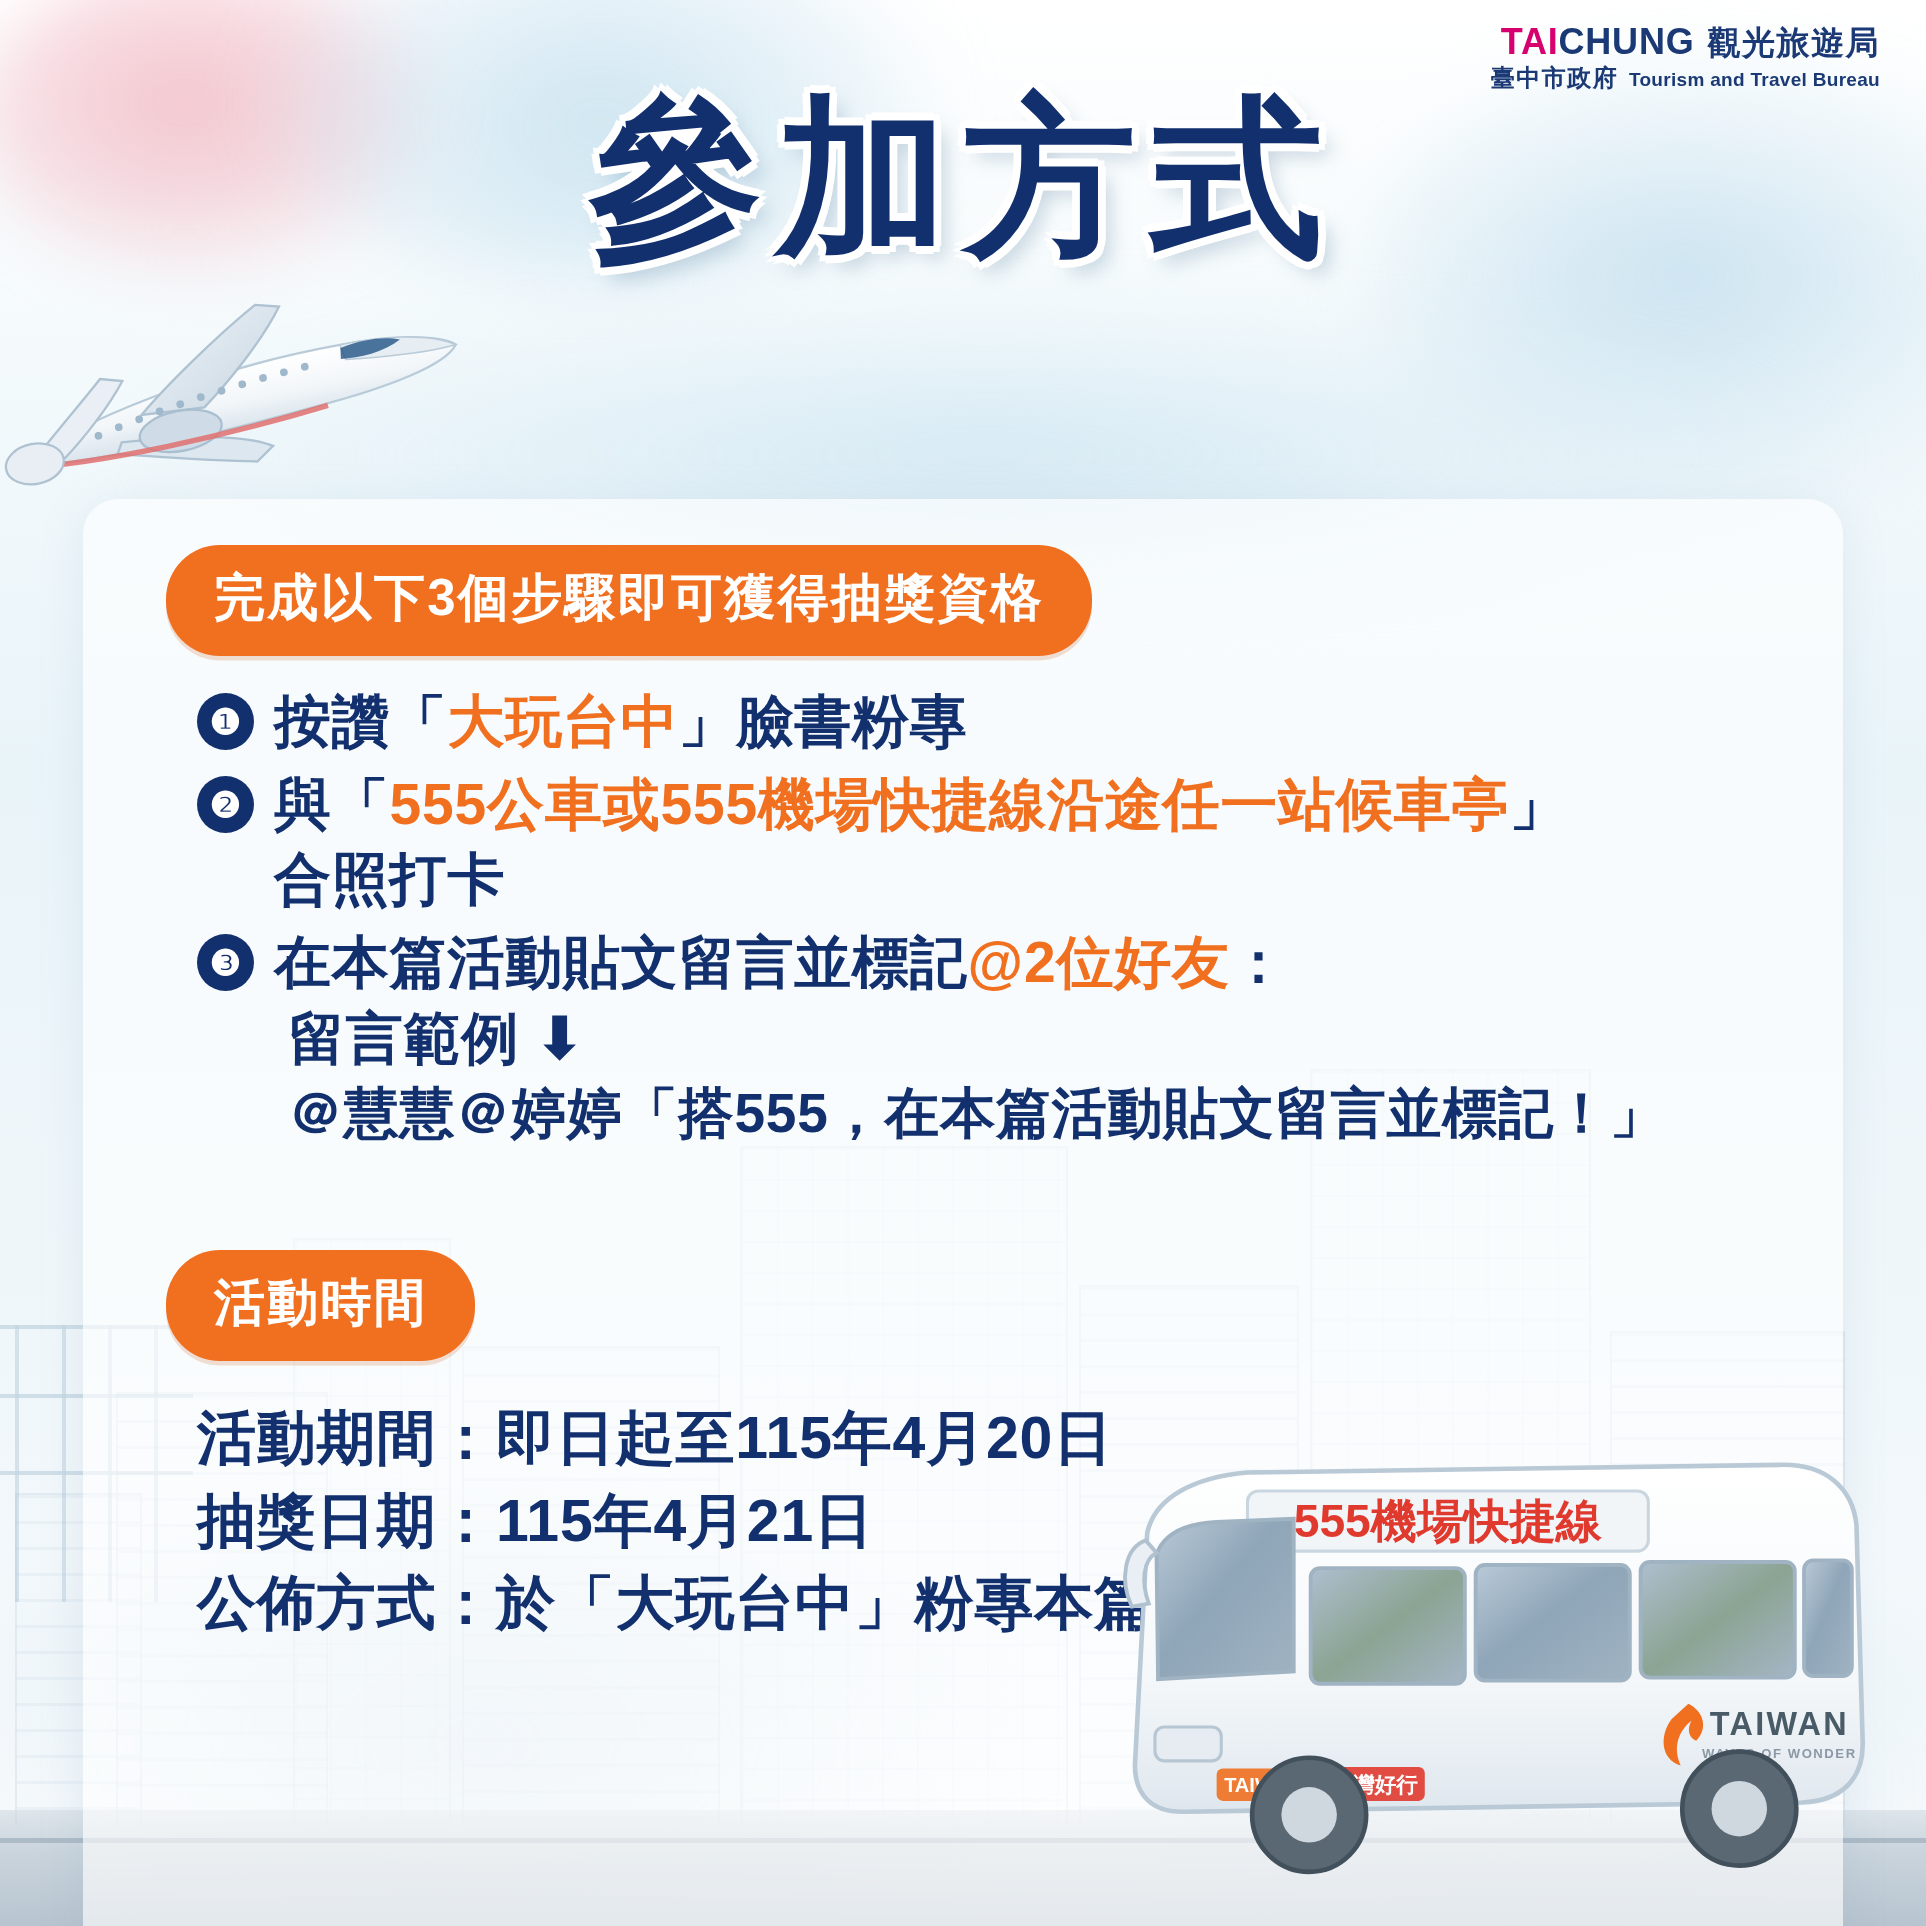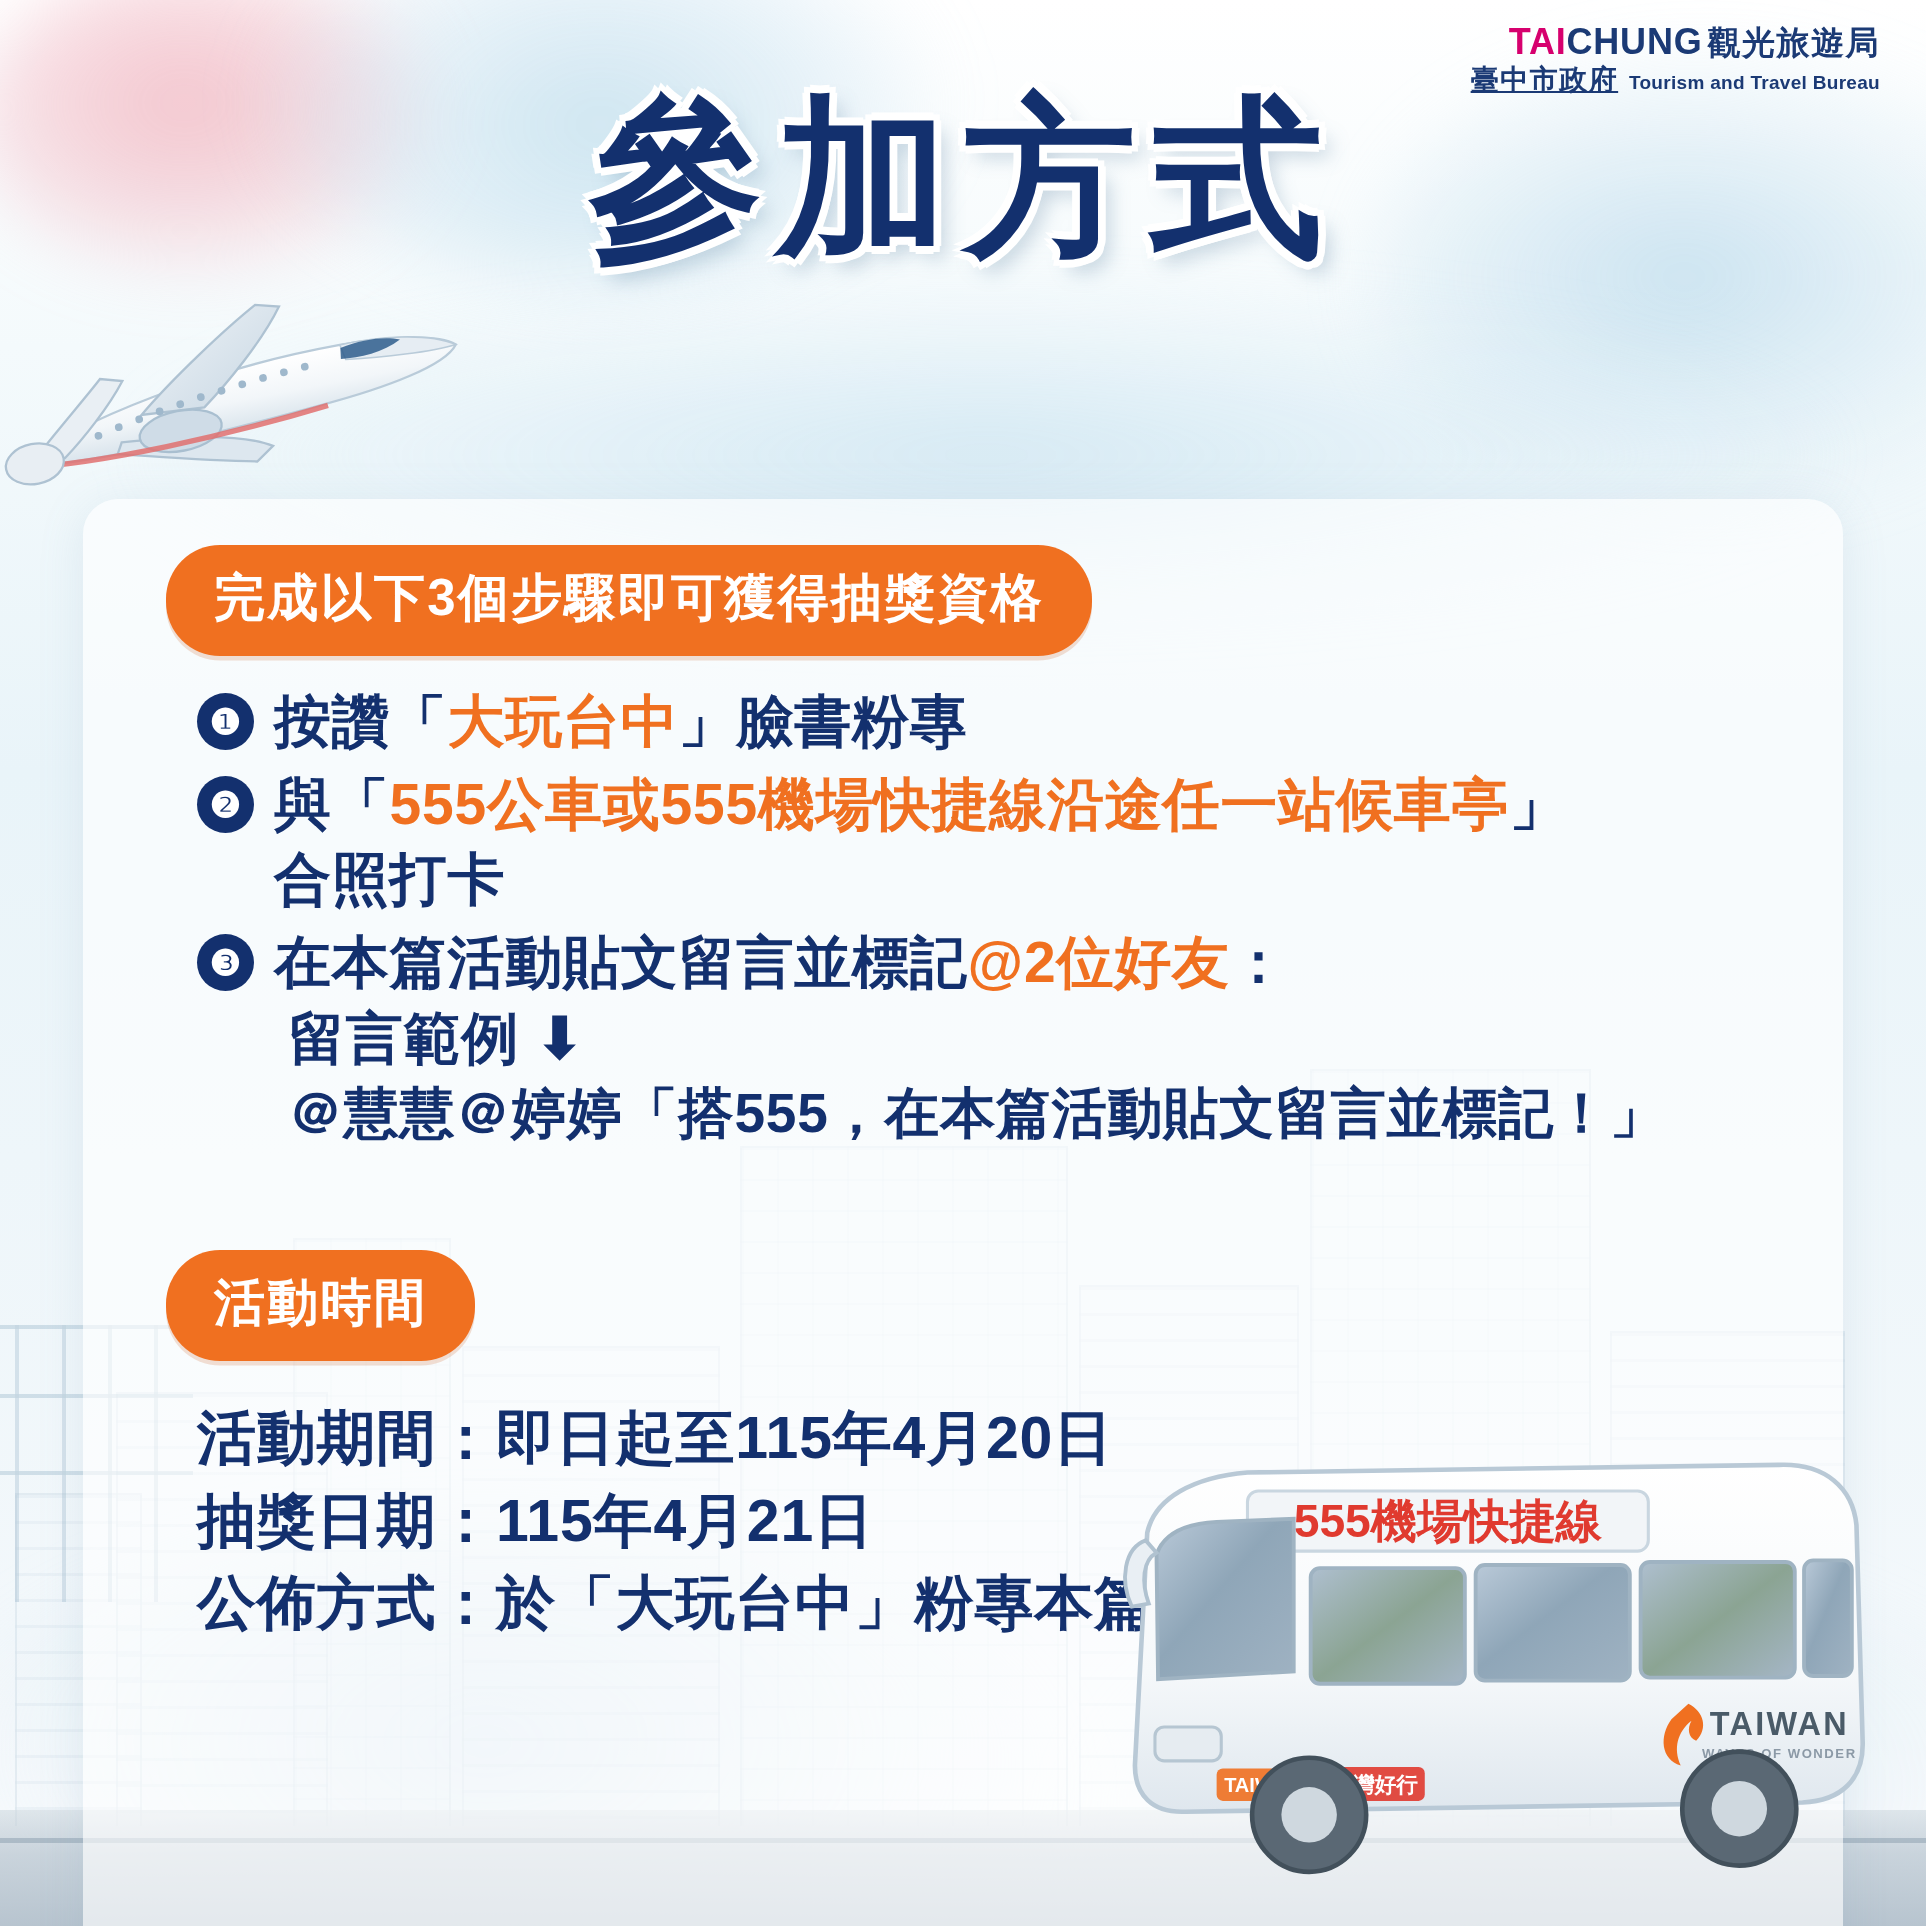--- a/index.html
+++ b/index.html
@@ -132,21 +132,21 @@
     position: absolute;
     right: 46px;
     top: 23px;
     text-align: right;
     line-height: 1.05;
   }
   .logo-row1 {
     display: flex;
     align-items: baseline;
     justify-content: flex-end;
-    gap: 5px;
+    gap: 13px;
   }
   .logo-tai {
     font-size: 36px;
     font-weight: 700;
     letter-spacing: 0.8px;
     color: #d6006e;
   }
   .logo-tai .chung { color: #1b3a75; }
   .logo-cn-big {
     font-size: 33px;
@@ -155,25 +155,24 @@
     letter-spacing: 1.5px;
   }
   .logo-row2 {
     display: flex;
     align-items: baseline;
     justify-content: flex-end;
     gap: 10.8px;
     margin-top: 4.6px;
   }
   .logo-gov {
-    font-size: 28px;
+    font-size: 24px;
     font-weight: 700;
     color: #1b3a75;
     letter-spacing: 1.5px;
-    text-decoration: underline;
   }
   .logo-en {
     font-size: 19px;
     font-weight: 600;
     color: #1b3a75;
     letter-spacing: 0.3px;
   }
 
   
   .title {

